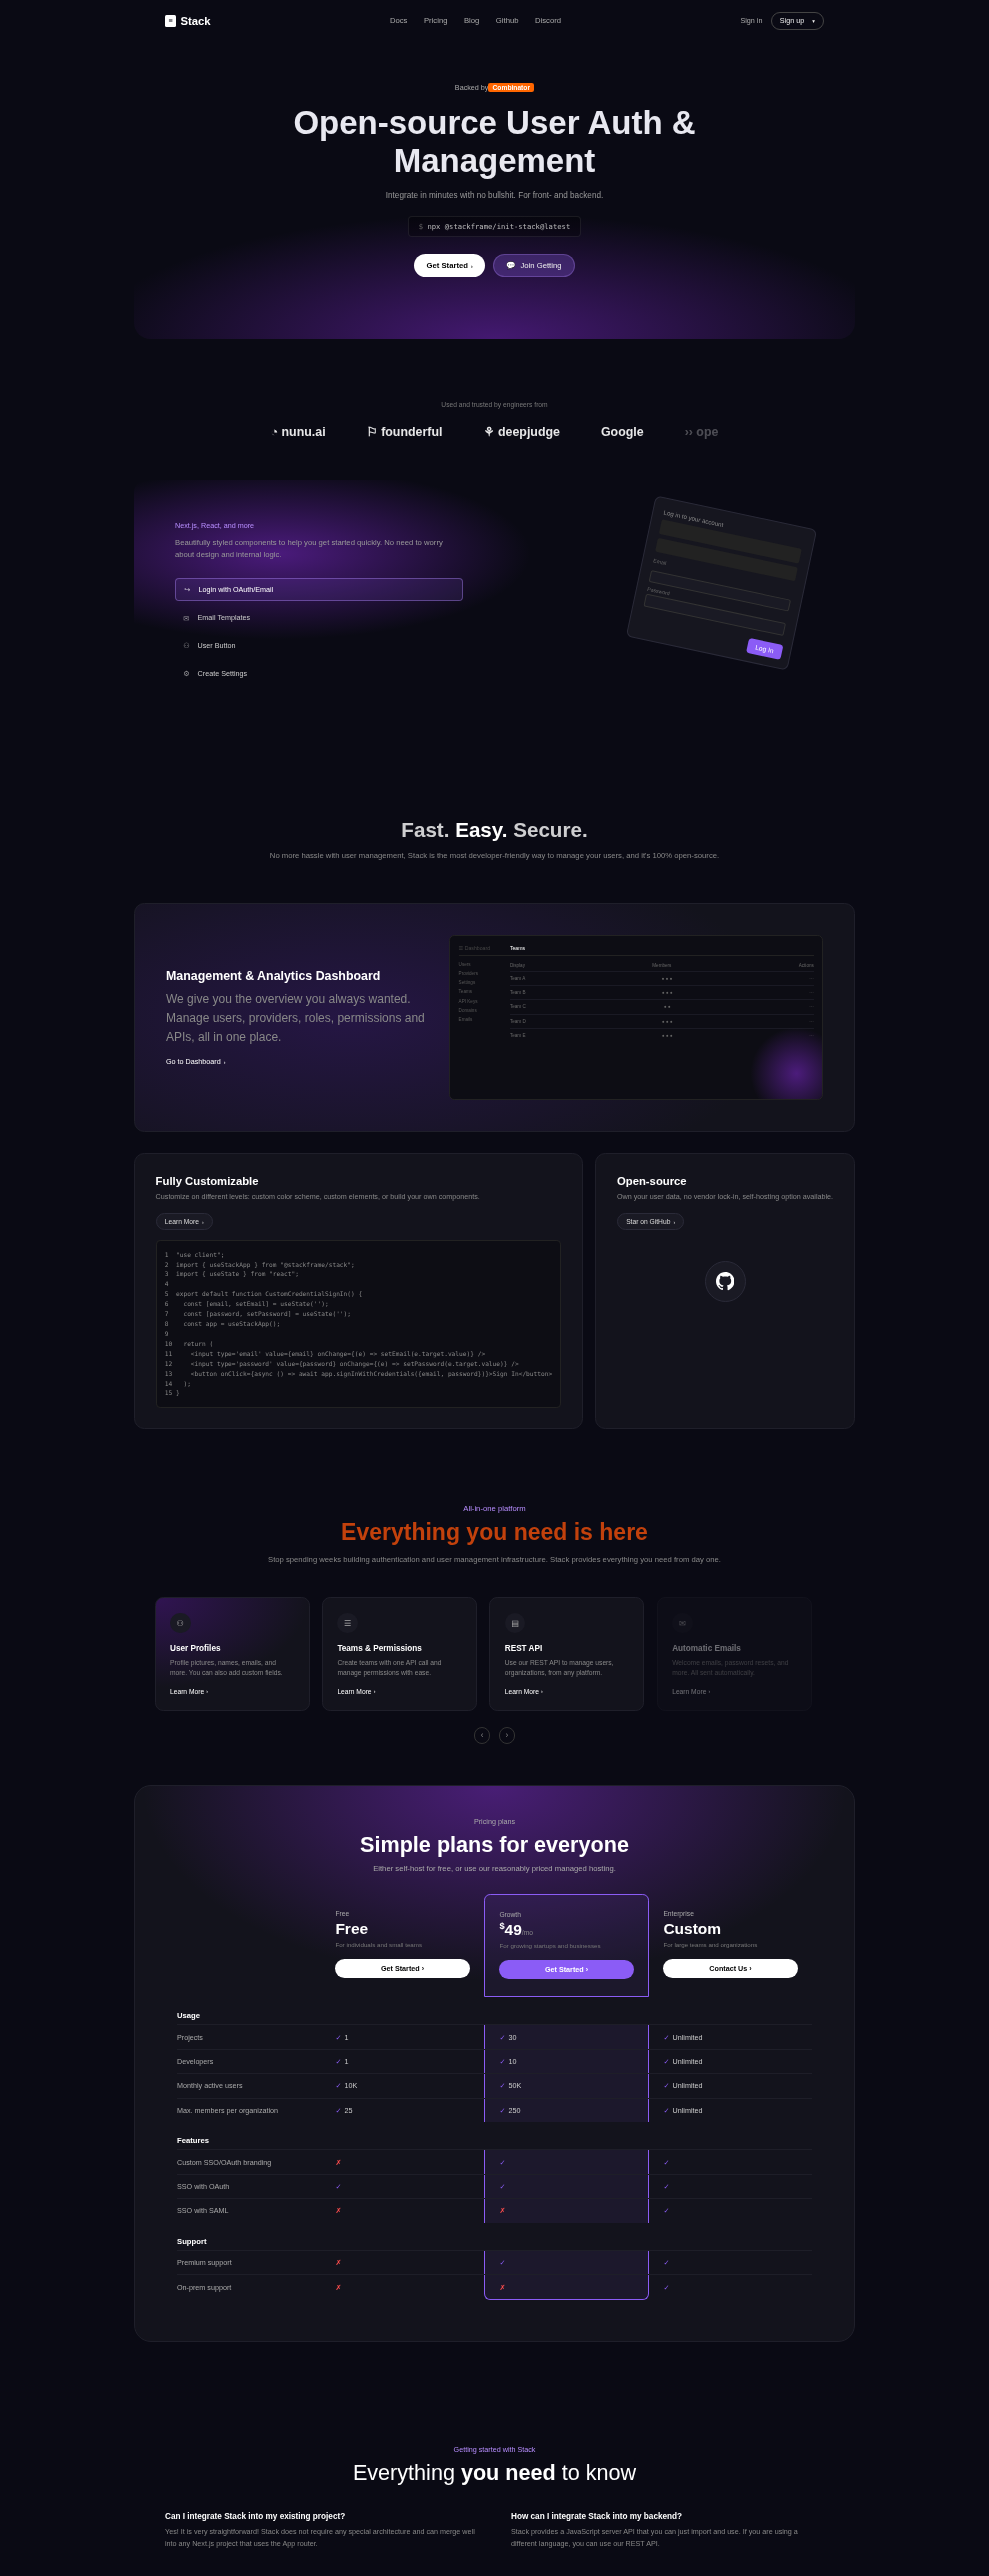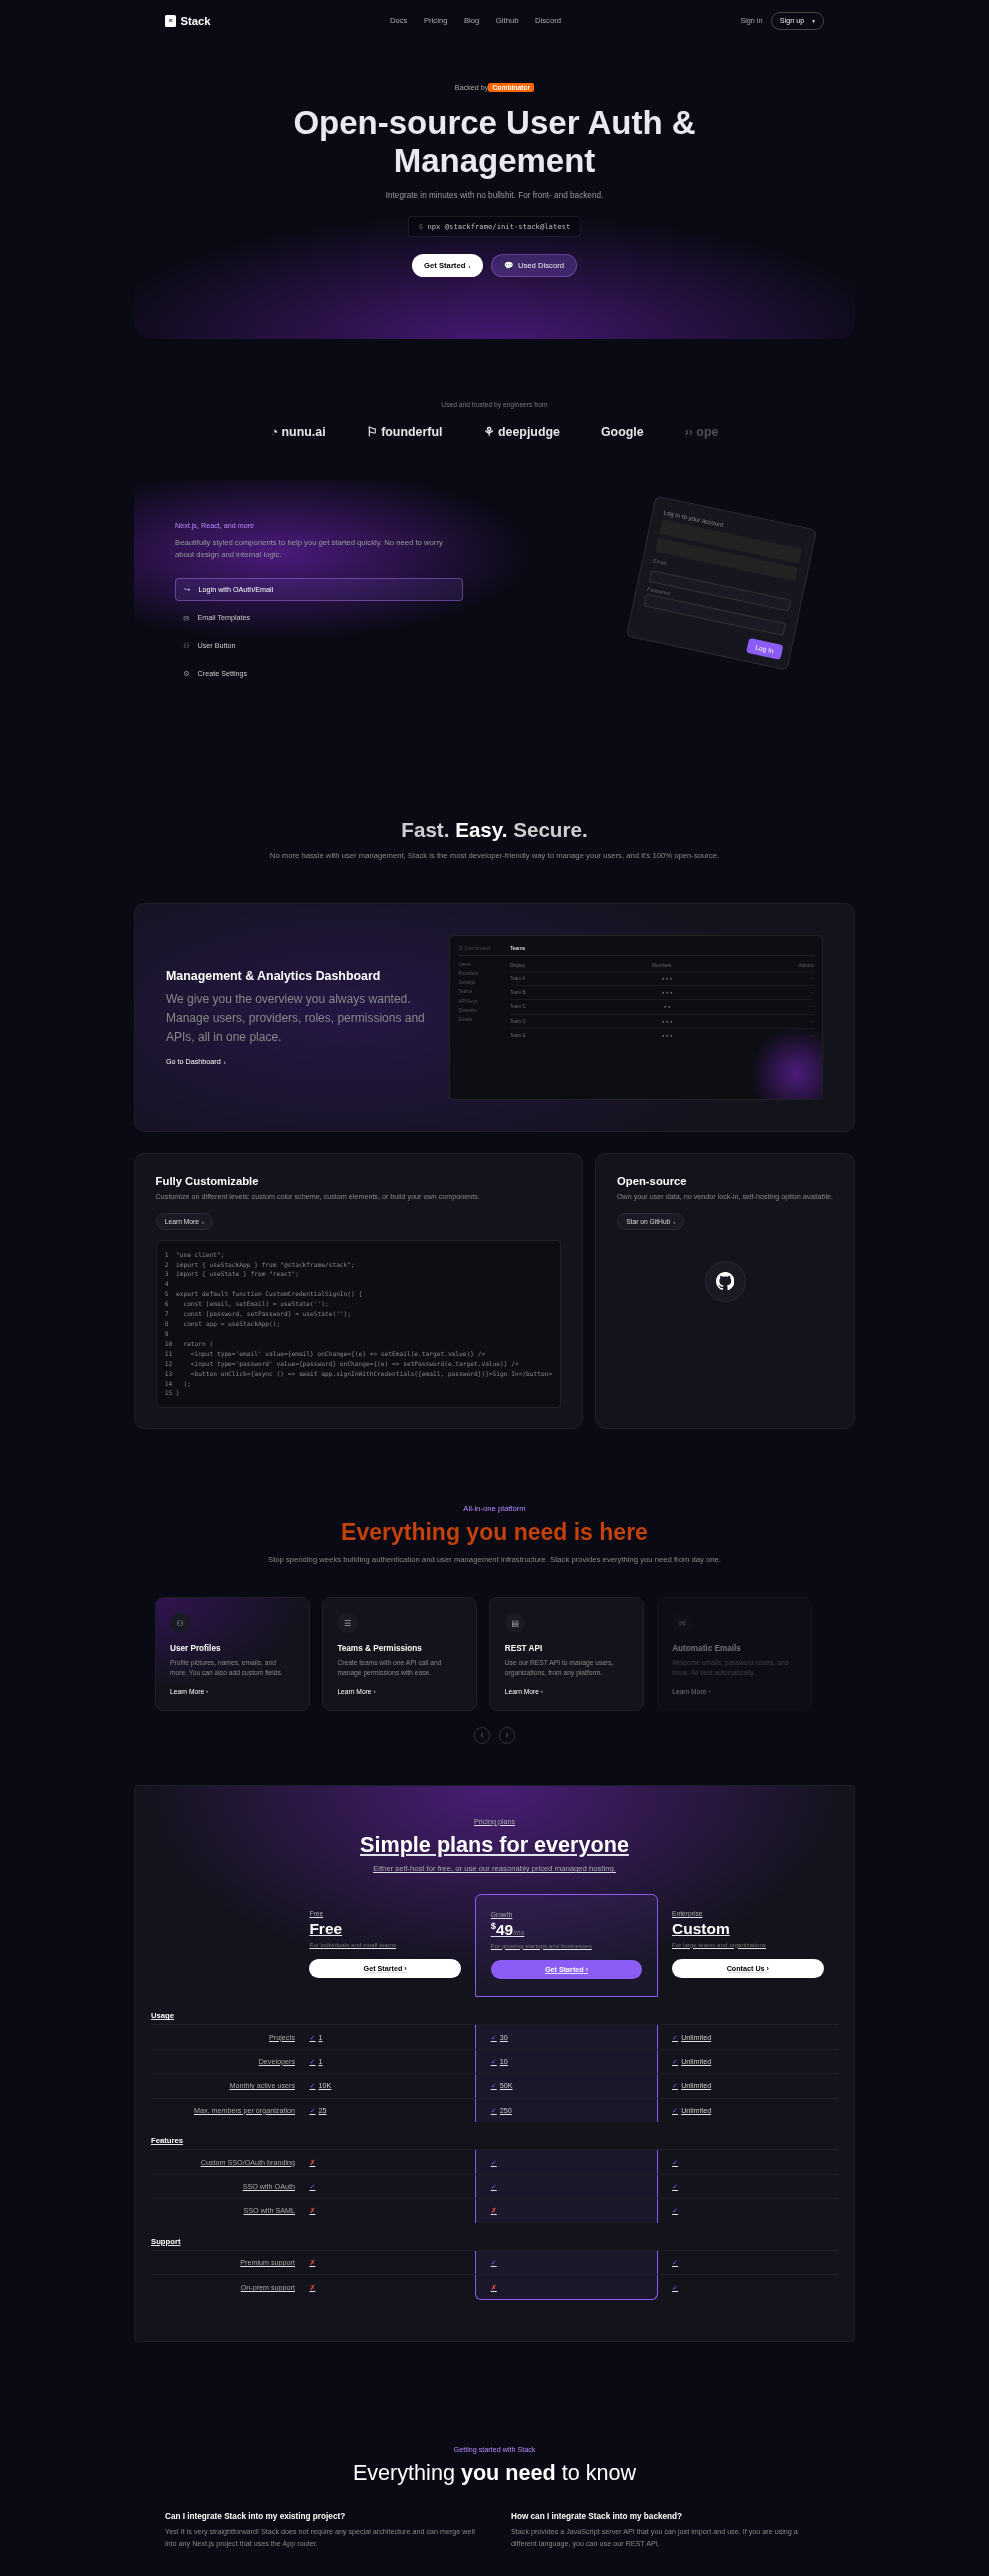--- a/index.html
+++ b/index.html
@@ -128,23 +128,22 @@
 .fcard-link { color: #fff; font-size: 6.7px; display: inline-flex; align-items: center; gap: 2.1px; }
 .slider-controls { display: flex; justify-content: center; gap: 8.2px; margin: 16.5px 0 41px; }
 .slider-btn { width: 16.5px; height: 16.5px; border-radius: 50%; border: 0.5px solid #333; display: flex; align-items: center; justify-content: center; color: #888; }
 
 
 .pricing-wrap {
   max-width: 721px;
   margin: 0 auto 62px;
   background: radial-gradient(ellipse 70% 50% at 50% 0%, rgba(138,43,226,0.45), transparent 70%), #13131c;
   border: 0.5px solid #1f1f2a;
-  border-radius: 4px;
-  padding: 31px 16px 41px;
-  text-decoration: underline;
+  border-radius: 17px;
+  padding: 31px 42px 41px;
 }
 .pricing-head { text-align: center; margin-bottom: 20.6px; }
 .pricing-head .eyebrow { font-size: 7.2px; }
 .pricing-head h2 { font-size: 21.6px; font-weight: 700; color: #fff; margin-bottom: 6.2px; }
 .pricing-head p { color: #aaa; font-size: 7.7px; }
 .plans { display: flex; gap: 0; margin-bottom: 0; }
 .plan-spacer { flex: 0 0 144px; }
 .plan { flex: 1; padding: 16.5px 14.4px; position: relative; }
 .plan.highlight { border: 0.5px solid #8b5cf6; border-radius: 6.2px 6.2px 0 0; background: rgba(139,92,246,0.08); }
 .plan-tier { color: #aaa; font-size: 6.7px; margin-bottom: 3.1px; }
@@ -153,21 +152,21 @@
 .plan-price .per { font-size: 6.7px; color: #888; font-weight: 400; }
 .plan-desc { color: #777; font-size: 6.2px; margin-bottom: 10.3px; min-height: 8.2px; }
 .plan-btn { display: block; text-align: center; border-radius: 10.3px; padding: 5.2px; font-size: 7.2px; font-weight: 600; }
 .plan-btn.white { background: #fff; color: #000; }
 .plan-btn.purple { background: #8b5cf6; color: #fff; }
 
 .price-table { width: 100%; }
 .price-section-label { color: #fff; font-weight: 700; font-size: 7.7px; padding: 14.4px 0 4.1px; }
 .price-row { display: flex; align-items: center; border-top: 0.5px solid #1e1e28; }
 .price-row:first-child { border-top: none; }
-.price-label { flex: 0 0 144px; padding: 7.2px 0; color: #aaa; font-size: 7.2px; text-align: right; }
+.price-label { flex: 0 0 144px; padding: 7.2px 0; color: #aaa; font-size: 7.2px; }
 .price-cell { flex: 1; padding: 7.2px 14.4px; font-size: 7.2px; color: #ccc; display: flex; align-items: center; gap: 3.1px; }
 .price-cell.highlight { border-left: 0.5px solid #8b5cf6; border-right: 0.5px solid #8b5cf6; background: rgba(139,92,246,0.08); }
 .check { color: #8b5cf6; }
 .cross { color: #ff4d4d; }
 .price-row.last .price-cell.highlight { border-bottom: 0.5px solid #8b5cf6; border-radius: 0 0 6.2px 6.2px; }
 
 
 .faq { text-align: center; padding: 41px 10.3px 20.6px; }
 .faq .eyebrow { font-size: 7.2px; }
 .faq h2 { font-size: 21.6px; font-weight: 700; color: #fff; }
@@ -217,21 +216,21 @@
     <span class="prompt">$</span>
     <span>npx @stackframe/init-stack@latest</span>
   </div>
   <div class="hero-buttons">
     <a class="btn-primary">
       <span>Get Started</span>
       <span class="chevron">›</span>
     </a>
     <a class="btn-secondary">
       <span>💬</span>
-      <span>Used Discord</span>
+      <span>Join Getting</span>
     </a>
   </div>
 </section>
 
 <section class="trusted">
   <p class="trusted-label">Used and trusted by engineers from</p>
   <div class="logos">
     <span>◔ nunu.ai</span>
     <span>⚐ founderful</span>
     <span>⚘ deepjudge</span>

